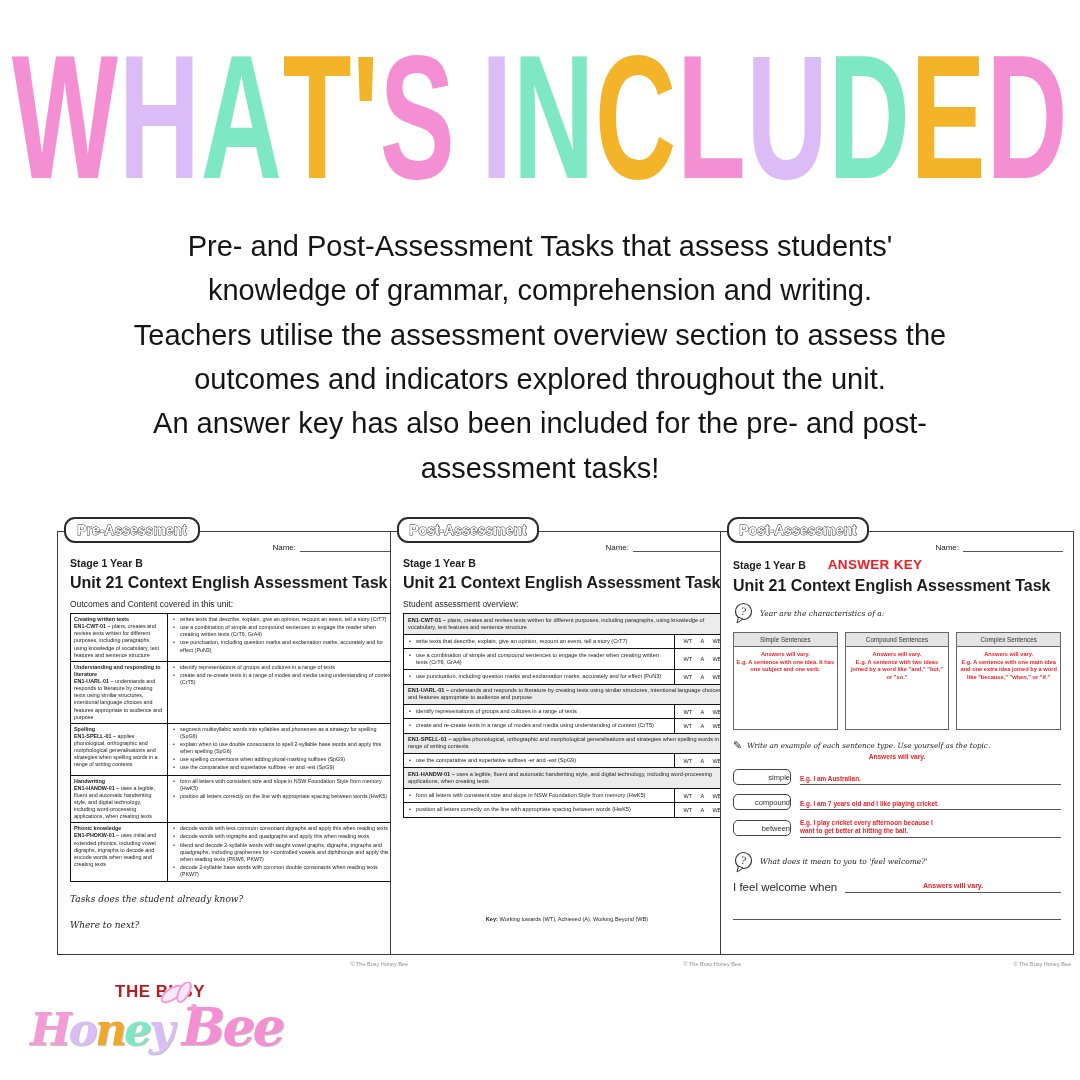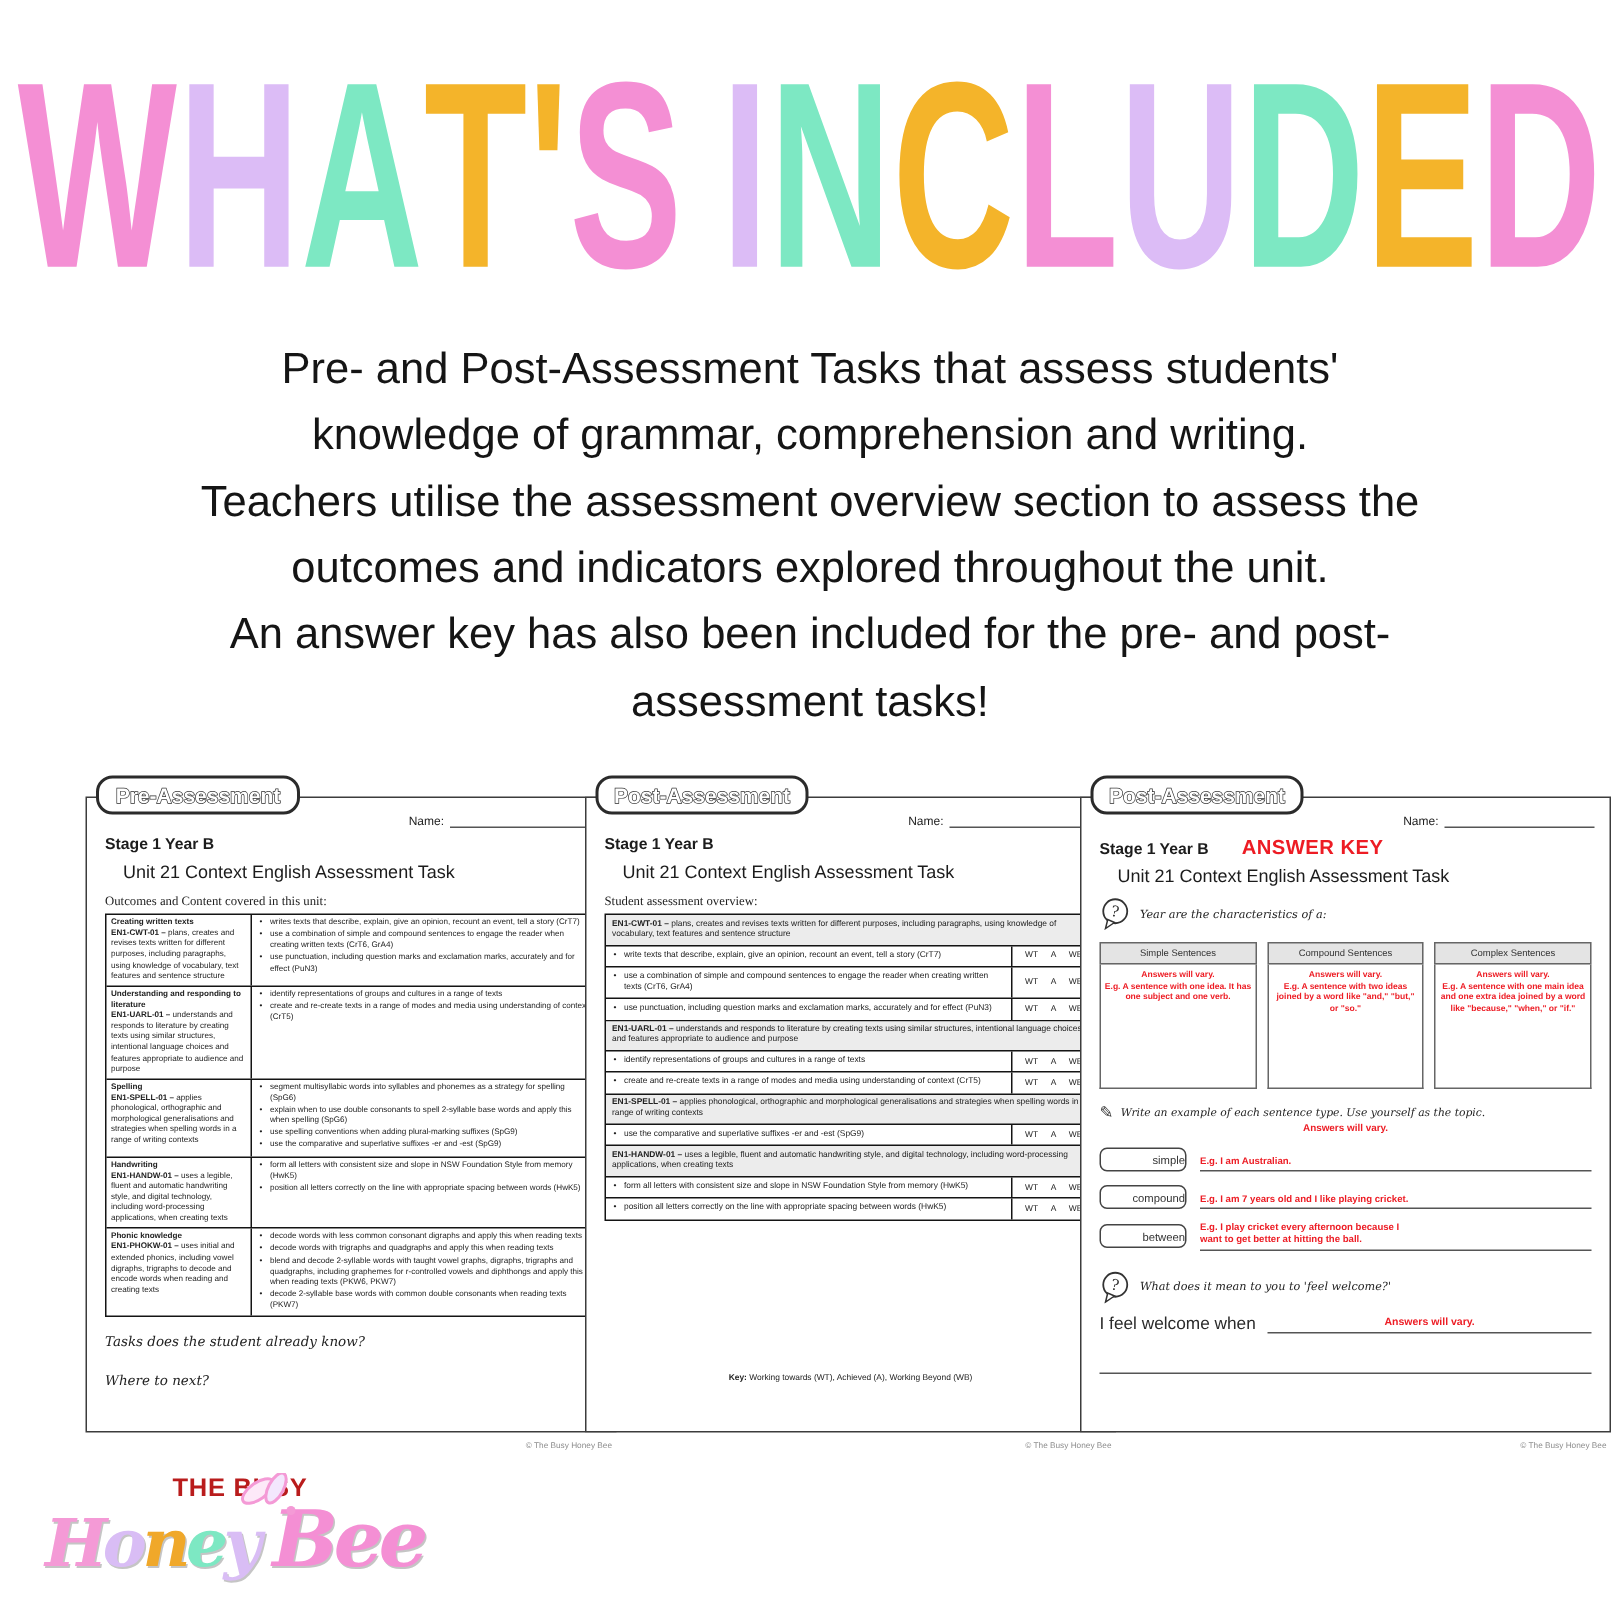--- a/index.html
+++ b/index.html
@@ -22,22 +22,22 @@
   .page{position:absolute;top:531px;width:354px;height:424px;background:#fff;
     border:1.5px solid #3c3c3c;box-sizing:border-box;}
   #doc1{left:57px;} #doc2{left:390px;} #doc3{left:720px;}
   .badge{position:absolute;top:-15px;left:6px;background:#fff;border:2px solid #2b2b2b;
     border-radius:11px;padding:1px 6px;line-height:0;}
   .name-row{position:absolute;top:11px;right:10px;display:flex;align-items:flex-start;
     gap:4px;font-size:8px;color:#222;}
   .name-line{width:100px;border-bottom:1px solid #555;height:8px;}
   .page-inner{padding:25px 12px 8px 12px;box-sizing:border-box;height:100%;position:relative;}
   .h-stage{font-size:10.5px;font-weight:700;color:#1c1c1c;margin:0 0 5px;display:flex;align-items:baseline;}
-  .h-unit{font-size:12px;font-weight:400;color:#1c1c1c;margin:0 12px 7px;}
-  .h-sub{font-size:8.5px;color:#222;margin:0 0 4px;font-family:Liberation Serif, serif;}
+  .h-unit{font-size:16px;font-weight:700;color:#1c1c1c;margin:0 0 7px;}
+  .h-sub{font-size:8.5px;color:#222;margin:0 0 4px;}
   .page-footer{position:absolute;right:2px;bottom:-13px;font-size:5.5px;color:#8d8d8d;}
 
   
   .otable{border:1.2px solid #141414;}
   .orow{display:grid;grid-template-columns:97px 1fr;border-bottom:1px solid #141414;}
   .orow:last-child{border-bottom:none;}
   .cell-left{border-right:1px solid #141414;padding:2px 3px;font-size:5.4px;line-height:1.32;color:#222;}
   .cell-left .cat{display:block;}
   ul.cell-right{margin:0;padding:2px 3px 2px 12px;font-size:5.4px;line-height:1.32;color:#222;}
   ul.cell-right li{list-style:none;position:relative;margin:0 0 1px;}

